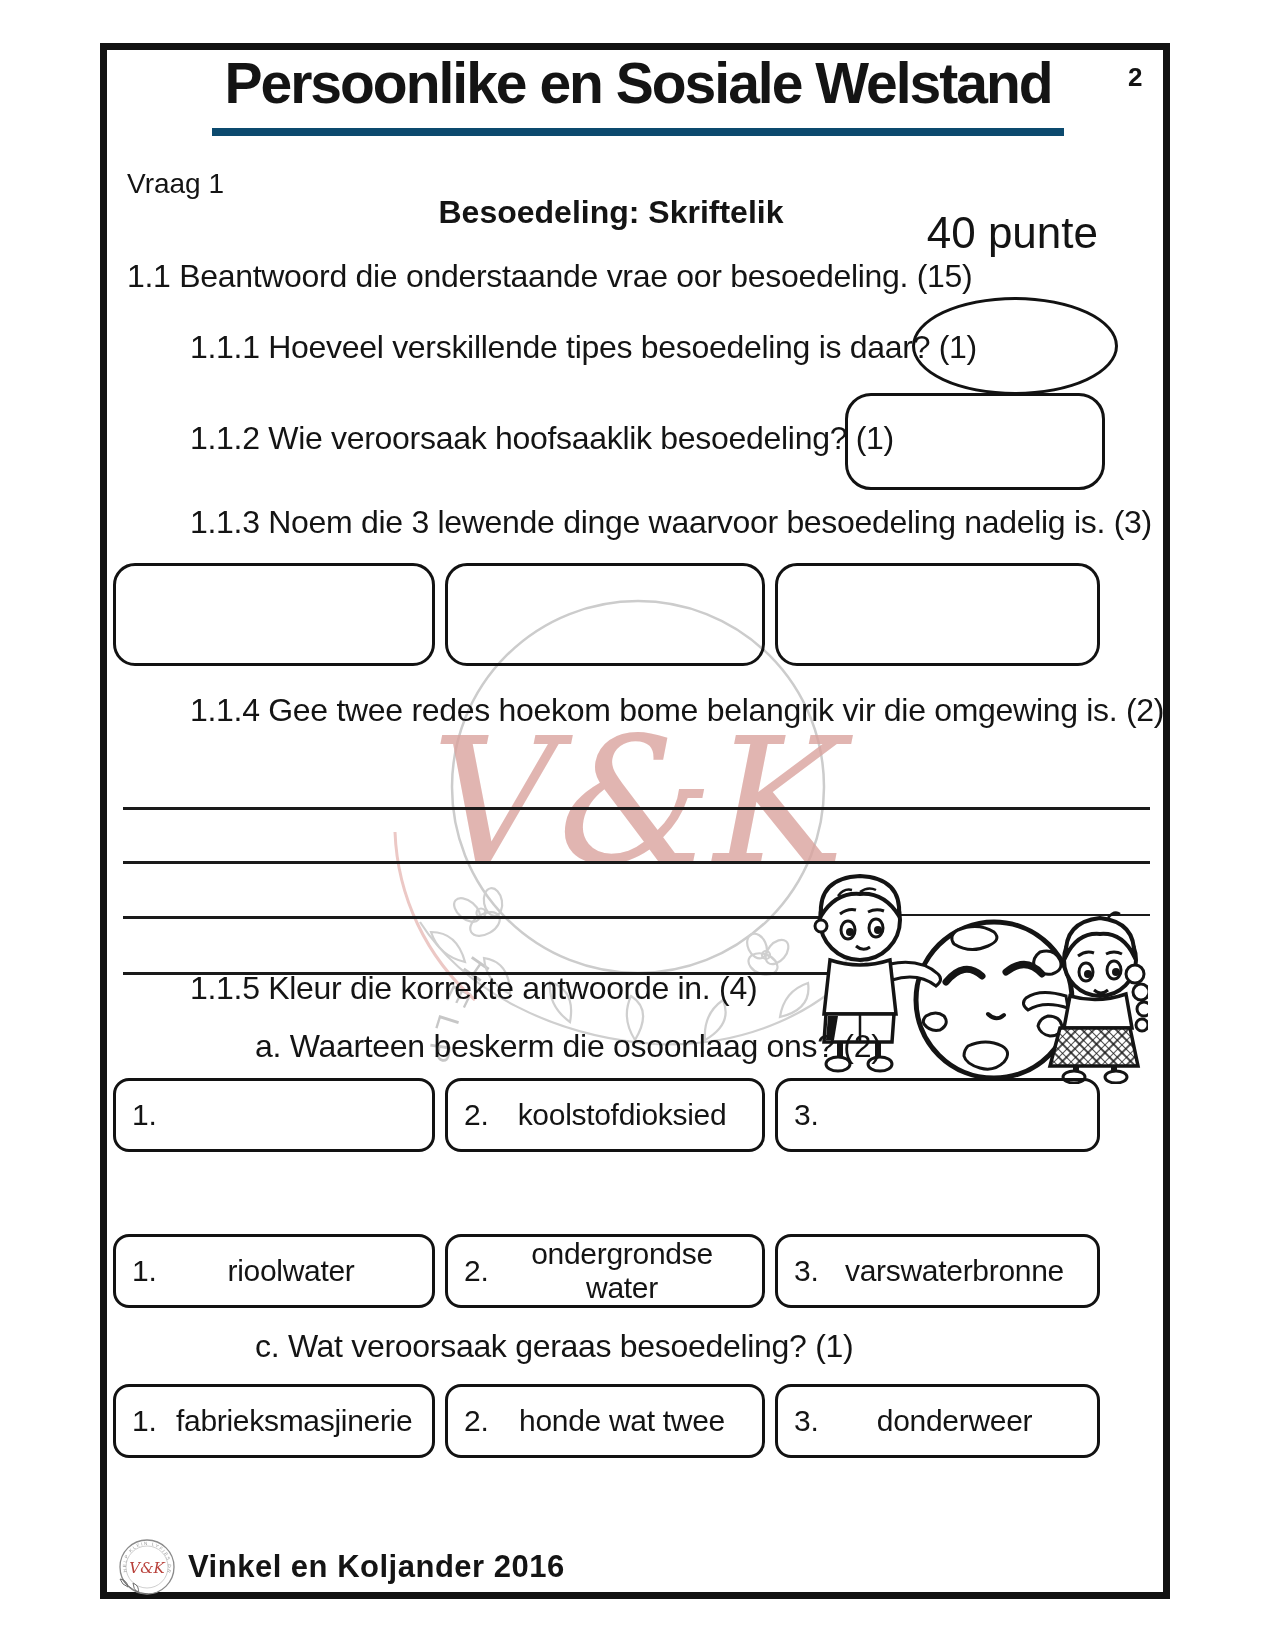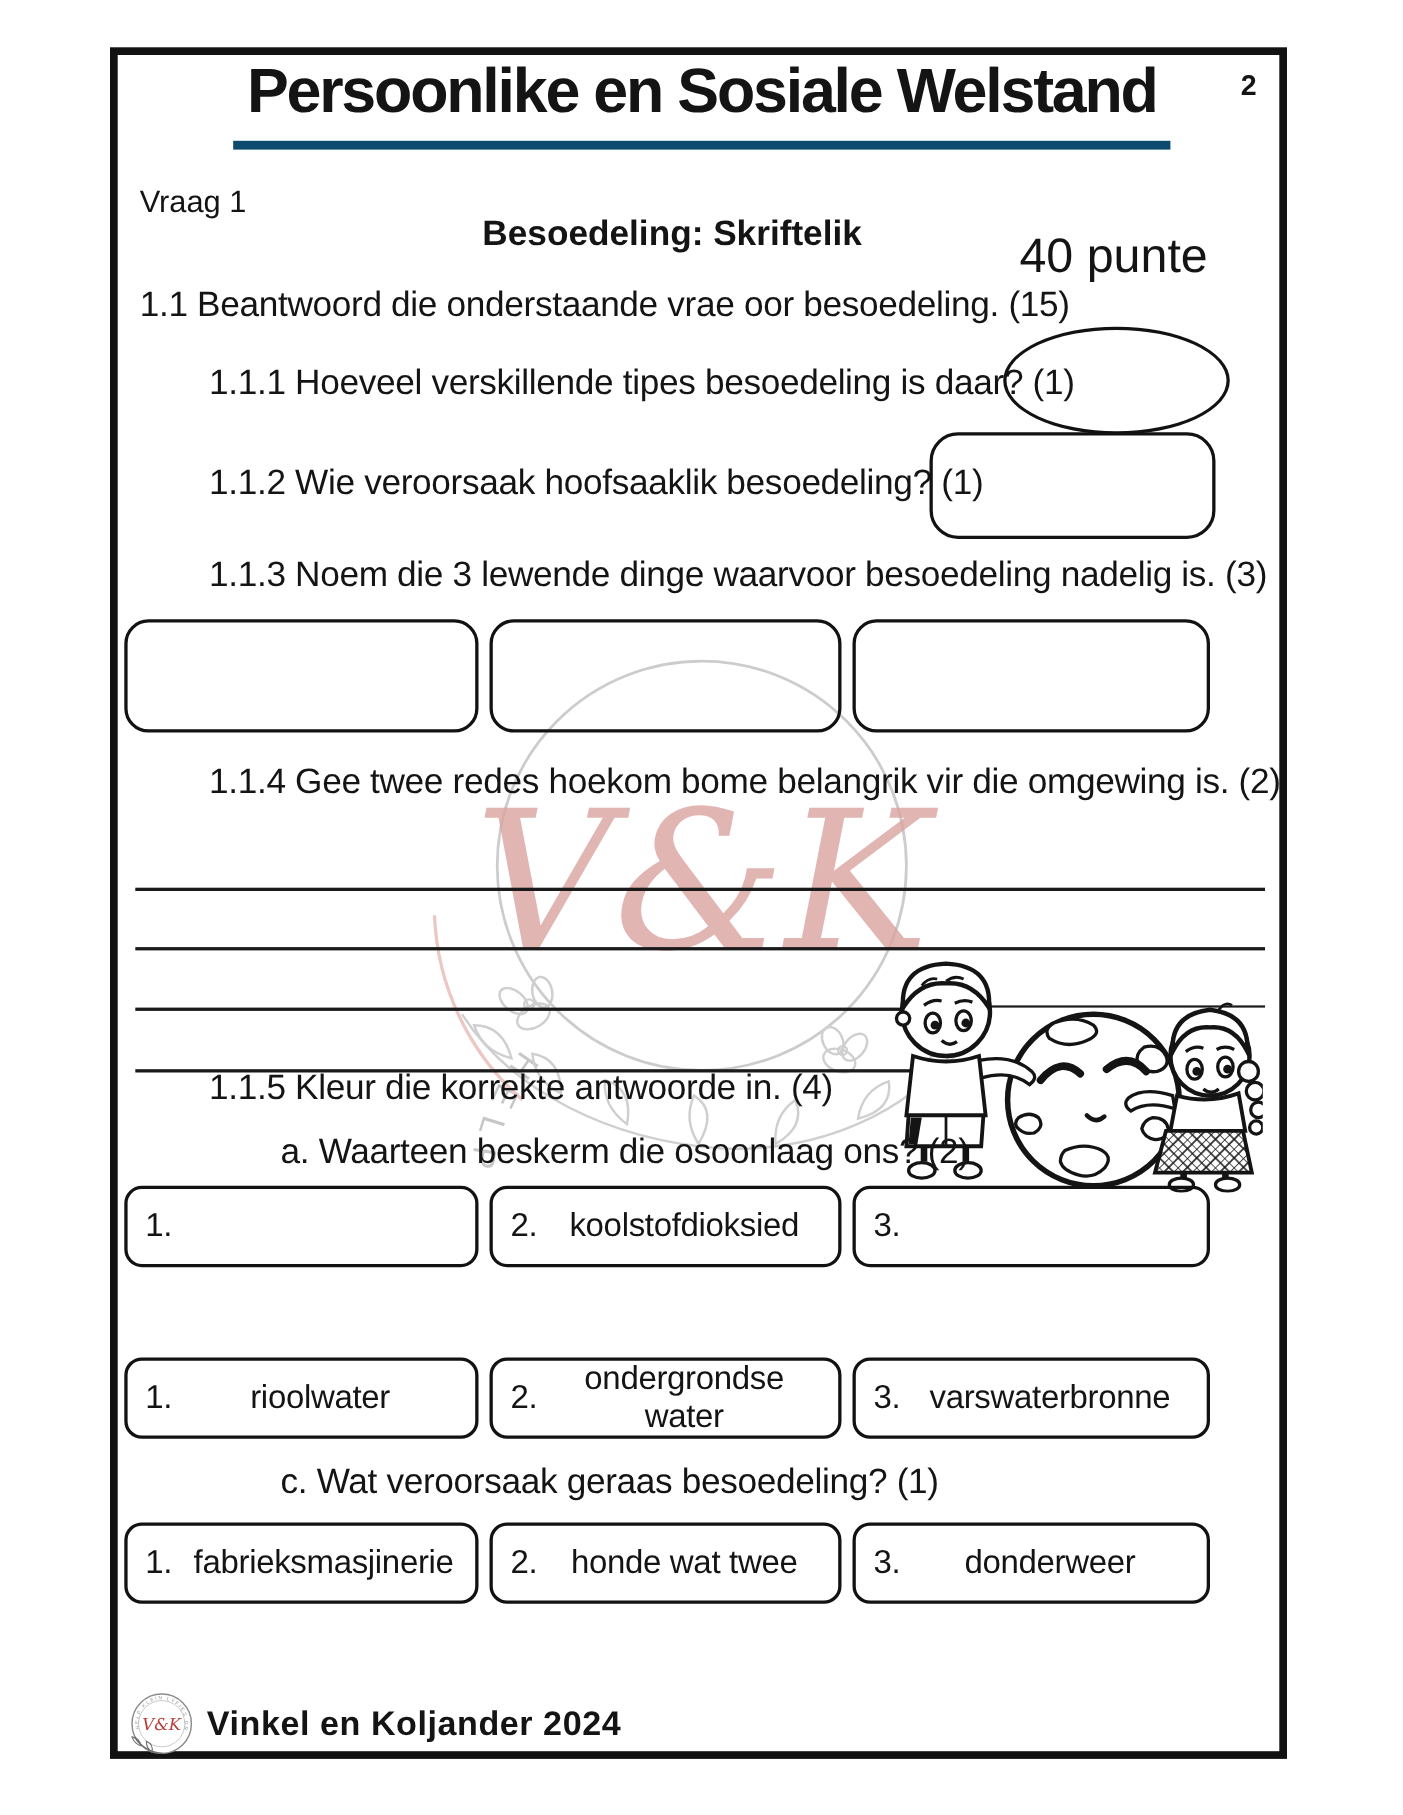--- a/index.html
+++ b/index.html
@@ -226,15 +226,15 @@
     <text font-size="4.6" letter-spacing="1.4" fill="#9a9a9a" font-family="Liberation Sans, sans-serif">
       <textPath href="#flarc" startOffset="4%">HELP KLEIN LYFIES DROOM</textPath>
     </text>
     <text x="31" y="36" text-anchor="middle" font-family="DejaVu Serif, serif" font-style="italic" font-size="15" fill="#b8403a">V&amp;K</text>
     <g stroke="#6f6f6f" fill="none" stroke-width="1">
       <path d="M6,42 q10,14 26,15"></path>
       <path d="M12,50 q-6,-2 -8,-8 q7,1 8,8z"></path>
       <path d="M22,56 q-5,-4 -5,-10 q7,3 5,10z"></path>
     </g>
   </svg>
-  <div class="abs credit">Vinkel en Koljander 2024</div>
+  <div class="abs credit">Vinkel en Koljander 2016</div>
 
 </div>
 
 </body></html>

